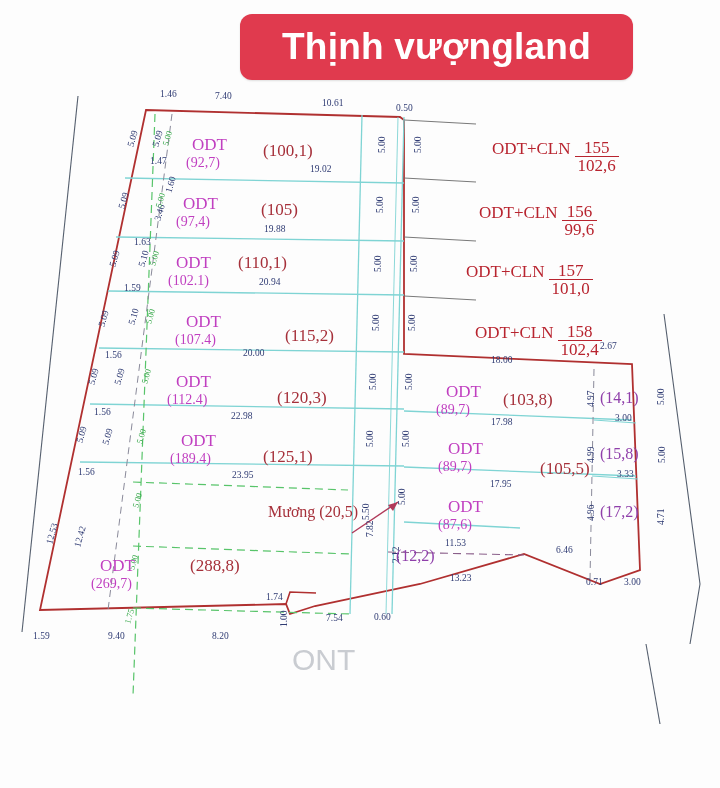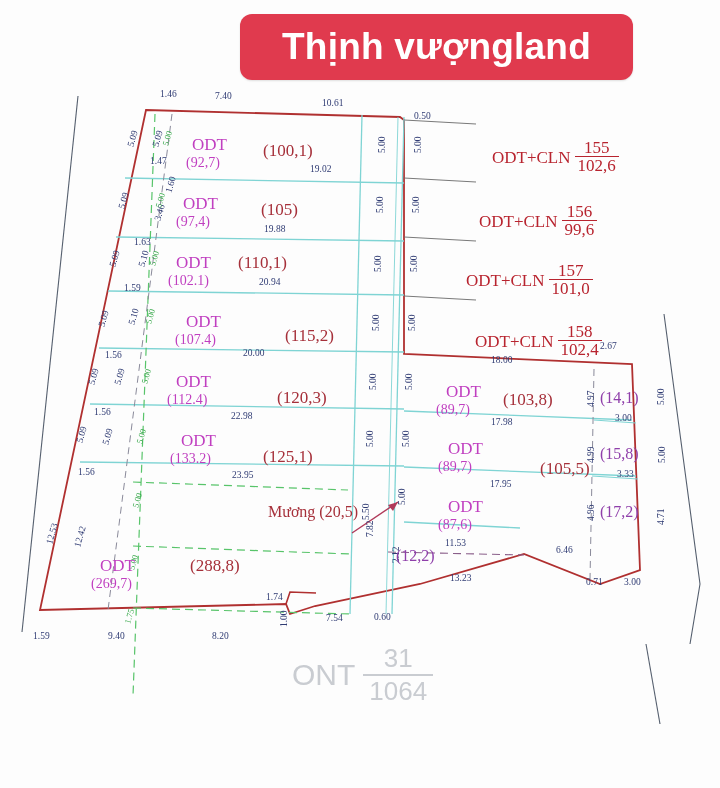--- a/index.html
+++ b/index.html
@@ -27,21 +27,21 @@
   .dim{color:#2f3b73;font-size:9.5px;font-family:"Liberation Serif",serif;}
   .dimg{color:#37a84a;font-size:8.5px;font-family:"Liberation Serif",serif;}
   .muong{color:#a6303a;font-size:16px;}
   .small-purple{color:#8f3faa;font-size:16px;}
 
   
   .frac{display:inline-block;text-align:center;vertical-align:middle;
         margin-left:4px;position:relative;top:-1px;}
   .frac .num{display:block;padding:0 3px;}
   .frac .den{display:block;border-top:1.4px solid #b8242f;padding:0 3px;}
-  .clnrow{display:flex;align-items:center;}
+  .clnrow{display:flex;}
 
   
   #wm{position:absolute;left:292px;top:643px;color:#c9ccd1;
       font-family:"Liberation Sans",sans-serif;font-size:30px;display:flex;
       align-items:center;}
   #wm .wnum{display:block;text-align:center;padding:0 6px;font-size:26px;}
   #wm .wden{display:block;text-align:center;border-top:2px solid #c9ccd1;
             padding:0 6px;font-size:26px;}
   #wm .wfrac{display:inline-block;margin-left:8px;}
   .rot{display:inline-block;transform:rotate(-74deg);transform-origin:50% 50%;}
@@ -101,21 +101,21 @@
 
   <path d="M 352 449 L 398 418" fill="none" stroke="#b03a5a" stroke-width="1.4"></path>
   <path d="M 398 418 L 388 421 L 393 427 Z" fill="#b03a5a" stroke="none"></path>
 
   <path d="M 286 520 L 290 508 L 316 509" fill="none" stroke="#b03030" stroke-width="1.6"></path>
 </svg>
 
 <div class="lbl dim" style="left:160px;top:6px;">1.46</div>
 <div class="lbl dim" style="left:215px;top:8px;">7.40</div>
 <div class="lbl dim" style="left:322px;top:15px;">10.61</div>
-<div class="lbl dim" style="left:396px;top:28px;margin-left:18px;">0.50</div>
+<div class="lbl dim" style="left:396px;top:20px;">0.50</div>
 
 <div class="lbl dim" style="left:125px;top:50px;"><span class="rot">5.09</span></div>
 <div class="lbl dim" style="left:116px;top:112px;"><span class="rot">5.09</span></div>
 <div class="lbl dim" style="left:107px;top:170px;"><span class="rot">5.09</span></div>
 <div class="lbl dim" style="left:96px;top:230px;"><span class="rot">5.09</span></div>
 <div class="lbl dim" style="left:86px;top:288px;"><span class="rot">5.09</span></div>
 <div class="lbl dim" style="left:74px;top:346px;"><span class="rot">5.09</span></div>
 <div class="lbl dim" style="left:42px;top:445px;"><span class="rot">12.53</span></div>
 
 <div class="lbl dim" style="left:150px;top:50px;"><span class="rot">5.09</span></div>
@@ -164,21 +164,21 @@
 <div class="lbl odt2" style="left:175px;top:249px;">(107.4)</div>
 <div class="lbl area" style="left:285px;top:243px;">(115,2)</div>
 <div class="lbl dim" style="left:243px;top:265px;">20.00</div>
 
 <div class="lbl odt" style="left:176px;top:289px;">ODT</div>
 <div class="lbl odt2" style="left:167px;top:309px;">(112.4)</div>
 <div class="lbl area" style="left:277px;top:305px;">(120,3)</div>
 <div class="lbl dim" style="left:231px;top:328px;">22.98</div>
 
 <div class="lbl odt" style="left:181px;top:348px;">ODT</div>
-<div class="lbl odt2" style="left:170px;top:368px;">(133.2)</div>
+<div class="lbl odt2" style="left:170px;top:368px;">(189.4)</div>
 <div class="lbl area" style="left:263px;top:364px;">(125,1)</div>
 <div class="lbl dim" style="left:232px;top:387px;">23.95</div>
 
 <div class="lbl odt" style="left:100px;top:473px;">ODT</div>
 <div class="lbl odt2" style="left:91px;top:493px;">(269,7)</div>
 <div class="lbl area" style="left:190px;top:473px;">(288,8)</div>
 
 <div class="lbl dim" style="left:374px;top:56px;"><span class="rot90">5.00</span></div>
 <div class="lbl dim" style="left:372px;top:116px;"><span class="rot90">5.00</span></div>
 <div class="lbl dim" style="left:370px;top:175px;"><span class="rot90">5.00</span></div>
@@ -277,17 +277,13 @@
 <div class="lbl dim" style="left:450px;top:490px;">13.23</div>
 
 <div class="lbl dim" style="left:556px;top:462px;">6.46</div>
 <div class="lbl dim" style="left:586px;top:494px;">0.71</div>
 <div class="lbl dim" style="left:624px;top:494px;">3.00</div>
 
 </div>
 
 <div id="wm">
   <span>ONT</span>
-  <span class="wfrac">
-    <span class="wnum">31</span>
-    <span class="wden">1064</span>
-  </span>
 </div>
 
 </body></html>

